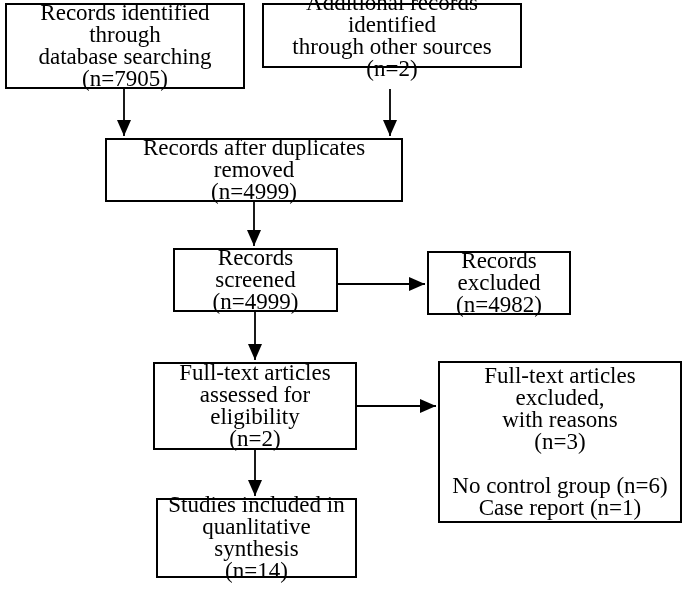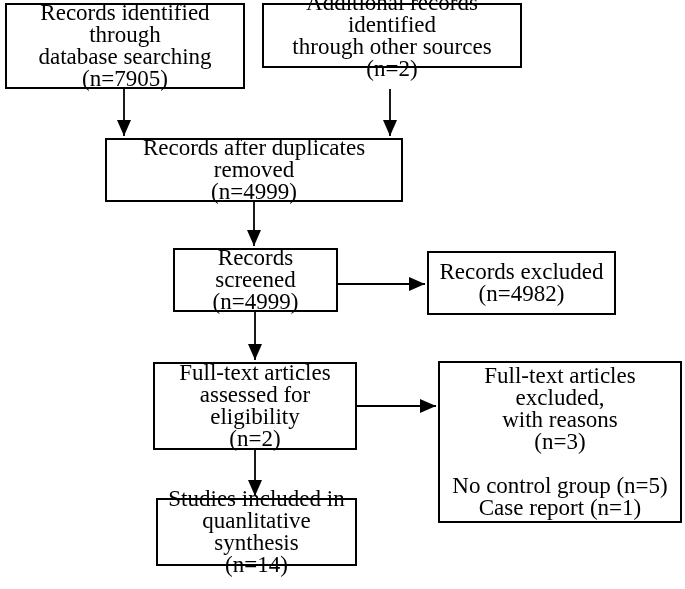--- a/index.html
+++ b/index.html
@@ -38,24 +38,24 @@
     font-size: 23px;
     line-height: 22px;
     color: #000000;
     padding: 2px 4px;
   }
   
   .b-identified        { left: 5px;   top: 3px;   width: 240px; height: 86px; }
   .b-additional        { left: 262px; top: 3px;   width: 260px; height: 65px; }
   .b-deduplicated      { left: 105px; top: 138px; width: 298px; height: 64px; align-items: center; }
   .b-screened          { left: 173px; top: 248px; width: 165px; height: 64px; }
-  .b-excluded          { left: 427px; top: 251px; width: 189px; height: 64px; }
+  .b-excluded          { left: 427px; top: 251px; width: 144px; height: 64px; }
   .b-fulltext          { left: 153px; top: 362px; width: 204px; height: 88px; }
   .b-fulltext-excluded { left: 438px; top: 361px; width: 244px; height: 162px; }
-  .b-included          { left: 156px; top: 498px; width: 201px; height: 68px; }
+  .b-included          { left: 156px; top: 498px; width: 201px; height: 80px; }
 </style>
 </head>
 <body>
 
 <div class="canvas">
 
   <svg class="arrows" viewBox="0 0 685 589" xmlns="http://www.w3.org/2000/svg">
     <defs>
       <marker id="ah" markerUnits="userSpaceOnUse" markerWidth="17" markerHeight="15" refX="16" refY="7" orient="auto">
         <path d="M0,0 L16,7 L0,14 Z" fill="#000000"></path>
@@ -101,21 +101,21 @@
     <div class="box-text">Full-text articles
 assessed for eligibility
 (n=2)</div>
   </div>
 
   <div class="box b-fulltext-excluded">
     <div class="box-text">Full-text articles excluded,
 with reasons
 (n=3)
 
-No control group (n=5)
+No control group (n=6)
 Case report (n=1)</div>
   </div>
 
   <div class="box b-included">
     <div class="box-text">Studies included in
 quanlitative synthesis
 (n=14)</div>
   </div>
 
 </div>

